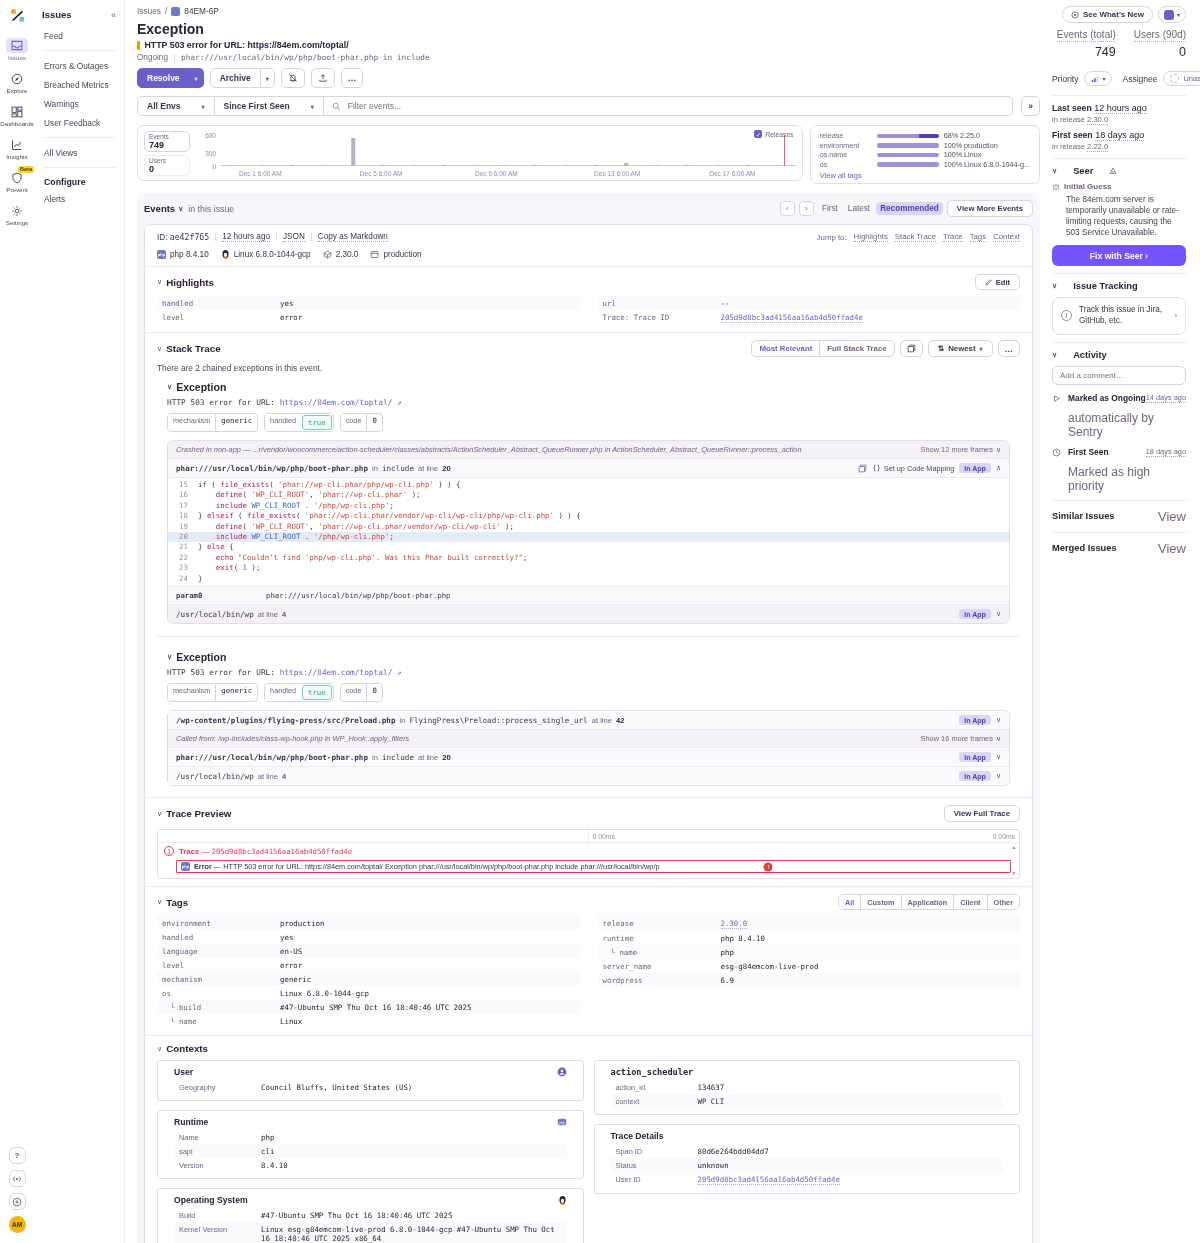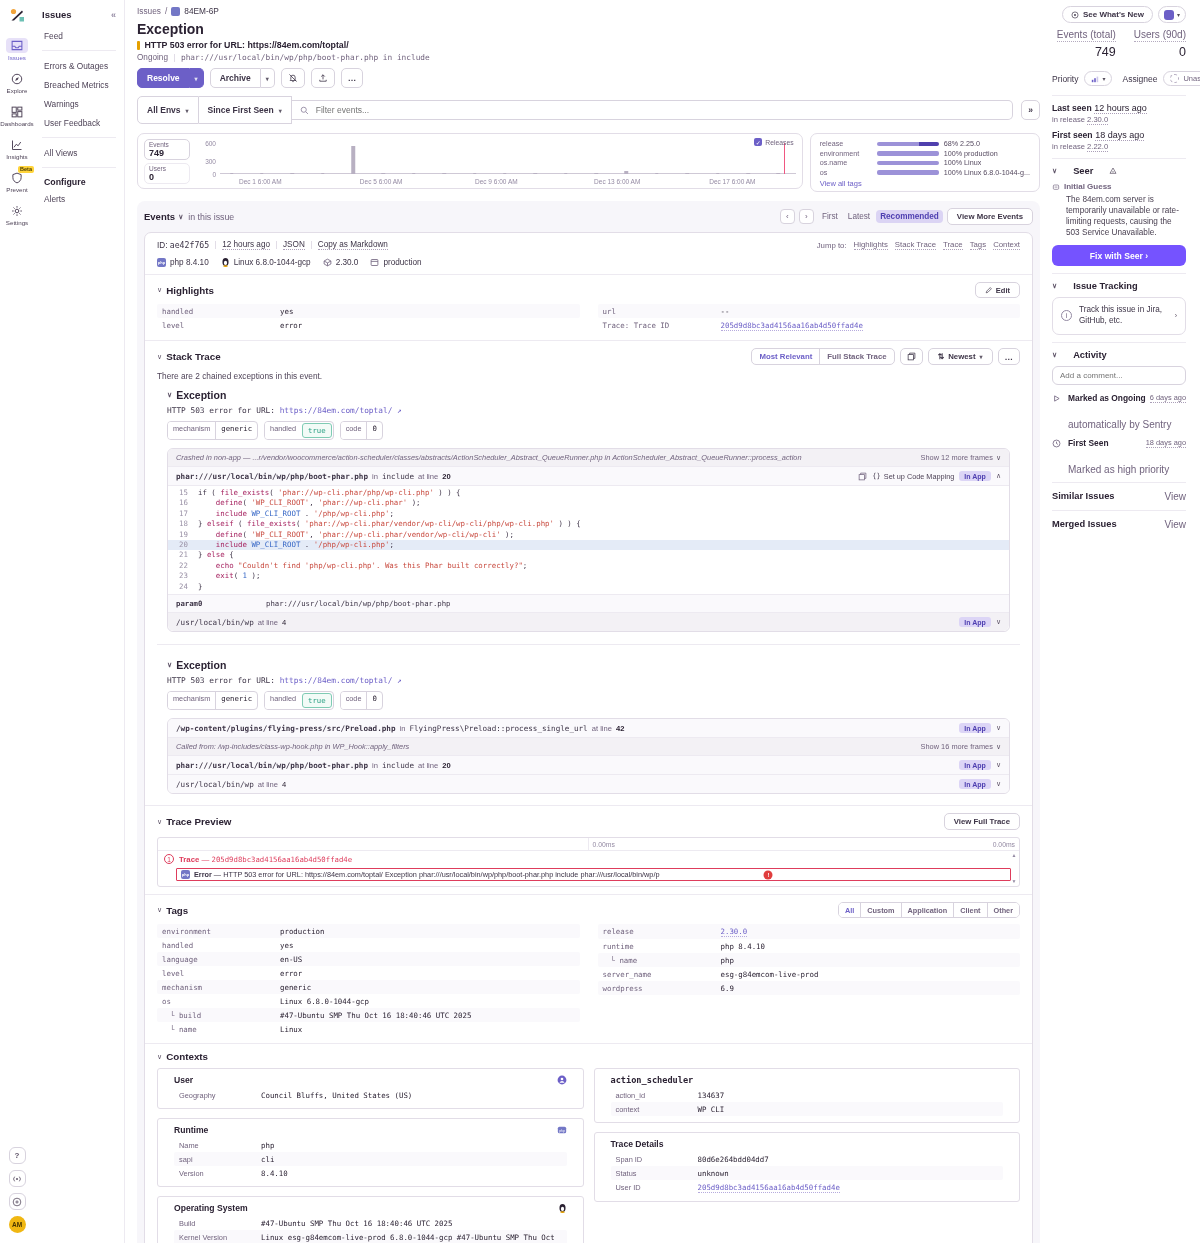--- a/index.html
+++ b/index.html
@@ -68,21 +68,21 @@
   .btn{height:20px;border:1px solid #D8D3DE;border-radius:5px;background:#fff;display:inline-flex;
        align-items:center;gap:4px;padding:0 9px;font-size:8.5px;font-weight:600;color:#3d3447;cursor:pointer;}
   .split{display:inline-flex;}
   .split .btn.seg-main{border-radius:5px 0 0 5px;}
   .split .btn.seg-caret{border-radius:0 5px 5px 0;border-left:none;padding:0 5px;}
   .btn.primary{background:var(--purple);border-color:var(--purple);color:#fff;}
   .btn.icon-only{padding:0 6px;}
   .caret{font-size:6px;color:inherit;opacity:.8;}
   
   .filter-row{display:flex;gap:0;align-items:center;margin-top:8px;}
-  .sel{height:28px;border:1px solid #D8D3DE;background:#fff;display:inline-flex;align-items:center;gap:5px;
+  .sel{height:20px;border:1px solid #D8D3DE;background:#fff;display:inline-flex;align-items:center;gap:21px;
        padding:0 9px;font-size:8.5px;font-weight:600;color:#3d3447;cursor:pointer;text-align:center;}
   .sel.first{border-radius:5px 0 0 5px;}
   .sel.mid{border-left:none;}
   .search{flex:1;height:20px;border:1px solid #D8D3DE;border-left:none;border-radius:0 5px 5px 0;background:#fff;
           display:flex;align-items:center;gap:5px;padding:0 8px;color:var(--muted2);}
   .search input{border:none;outline:none;flex:1;font-size:8.5px;font-family:inherit;color:var(--ink);background:transparent;}
   .expand-btn{margin-left:8px;}
   
   .chart-row{display:flex;gap:7px;margin-top:9px;}
   .chart-card{width:679px;border:1px solid var(--border);border-radius:7px;background:#fff;display:flex;
@@ -234,24 +234,24 @@
               padding:7px 8px;cursor:pointer;}
   .track-text{font-size:8.2px;color:#3d3447;flex:1;line-height:1.3;}
   .comment-input{width:100%;height:19px;border:1px solid #D8D3DE;border-radius:6px;padding:0 7px;
                  font-size:8px;font-family:inherit;color:var(--ink);outline:none;}
   .act-item{display:flex;gap:6px;margin-top:8px;}
   .act-icon{color:var(--muted);width:10px;flex:none;padding-top:1px;}
   .act-body{flex:1;}
   .act-top{display:flex;align-items:flex-start;}
   .act-title{font-weight:700;font-size:8.4px;}
   .act-time{margin-left:auto;color:var(--muted);font-size:7.4px;border-bottom:1px dotted #ab9fb8;}
-  .act-sub{color:var(--muted);font-size:10px;margin-top:16px;}
+  .act-sub{color:var(--muted);font-size:12px;margin-top:8px;}
   .rp-link-row{display:flex;align-items:center;margin:8px 0;}
   .rp-link-row b{font-size:9.3px;}
-  .rp-view{margin-left:auto;color:var(--muted);font-size:10px;cursor:pointer;}
+  .rp-view{margin-left:auto;color:var(--muted);font-size:13px;cursor:pointer;}
 </style>
 </head>
 <body>
 
 <aside class="rail">
   <div class="logo">
     <svg width="17" height="17" viewBox="0 0 17 17">
       <circle cx="4.5" cy="4.5" r="2.6" fill="#F1A43B"></circle>
       <path d="M2.5 13.5 L13 3.5 L14 5 L5 13.5 Z" fill="#2B2233"></path>
       <rect x="10.5" y="10" width="4.5" height="4.5" fill="#6CC0B4"></rect>
@@ -1115,21 +1115,21 @@
         <div id="activityItems">
             <div class="act-item">
               <span class="act-icon">
                 <svg width="9" height="9" viewBox="0 0 12 12">
                   <path d="M3.5 2.5 9.5 6 3.5 9.5z" fill="none" stroke="#71637E" stroke-width="1.1"></path>
                 </svg>
               </span>
               <div class="act-body">
                 <div class="act-top">
                   <span class="act-title">Marked as Ongoing</span>
-                  <span class="act-time">6 days ago</span>
+                  <span class="act-time">14 days ago</span>
                 </div>
                 <div class="act-sub">automatically by Sentry</div>
               </div>
             </div>
             <div class="act-item">
               <span class="act-icon">
                 <svg width="9" height="9" viewBox="0 0 12 12">
                   <circle cx="6" cy="6" r="4.6" fill="none" stroke="#71637E" stroke-width="1.1"></circle>
                   <path d="M6 3.5V6l1.8 1.2" fill="none" stroke="#71637E" stroke-width="1.1"></path>
                 </svg>

